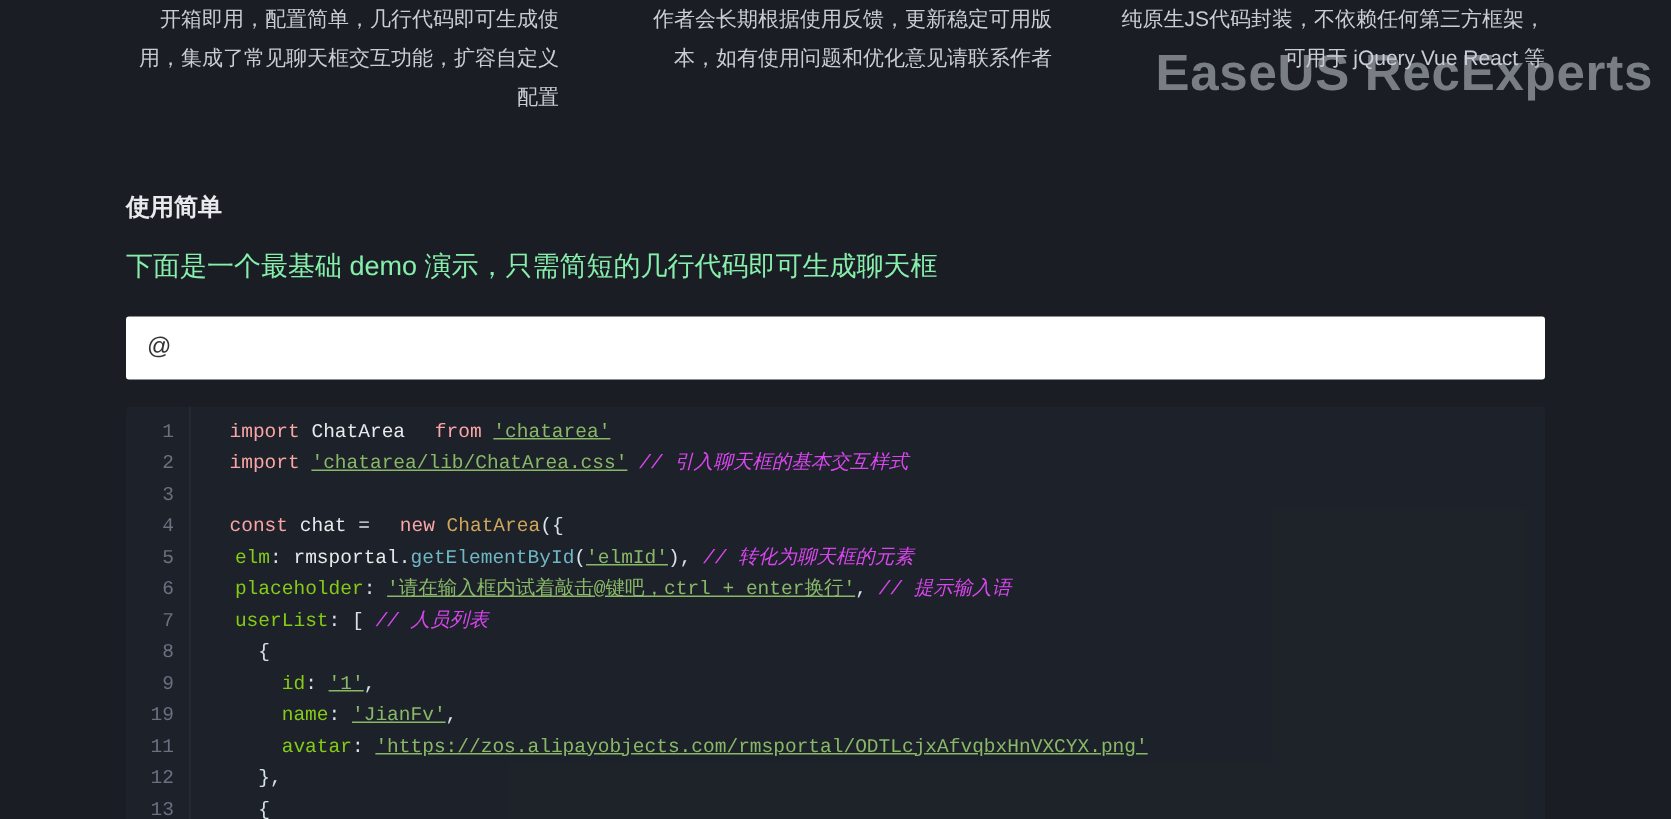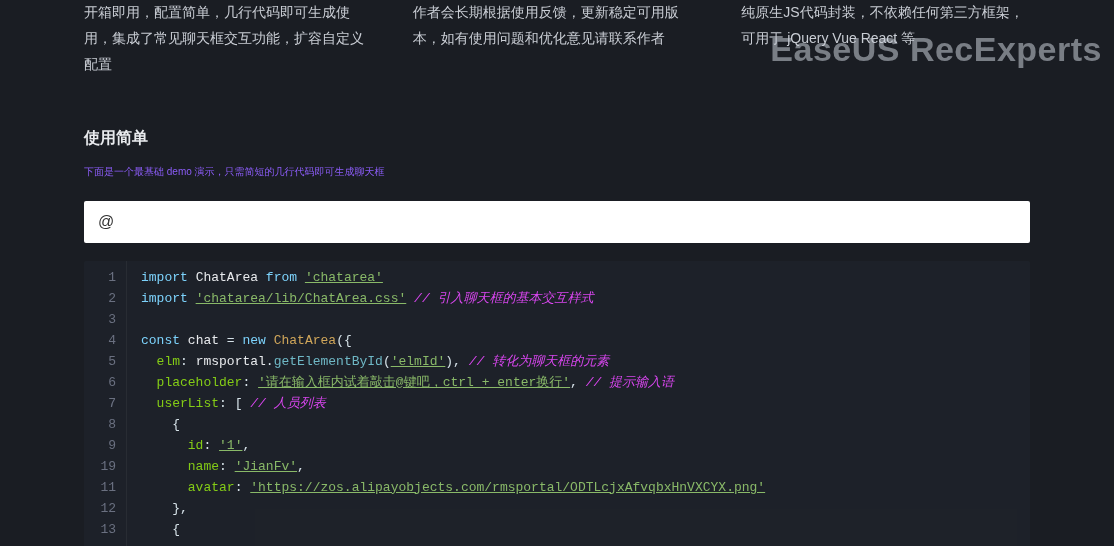--- a/index.html
+++ b/index.html
@@ -13,20 +13,21 @@
     overflow: hidden;
     position: relative;
   }
   .container {
     padding: 0 84px;
   }
   .features {
     display: flex;
     gap: 40px;
     margin-bottom: 36px;
+    text-align: right;
   }
   .feature {
     flex: 1;
     font-size: 14px;
     line-height: 1.85;
     color: #c9cdd4;
   }
   .watermark {
     position: absolute;
     top: 30px;
@@ -38,22 +39,22 @@
     pointer-events: none;
   }
   .section-title {
     font-size: 16px;
     font-weight: 600;
     color: #e8eaed;
     margin-bottom: 16px;
     margin-top: 50px;
   }
   .section-desc {
-    font-size: 10px;
-    color: #8b5cf6;
+    font-size: 18px;
+    color: #86efac;
     margin-bottom: 22px;
   }
   .demo-input {
     background: #fff;
     color: #333;
     padding: 12px 14px;
     border-radius: 2px;
     font-size: 16px;
     margin-bottom: 18px;
     width: 100%;
@@ -77,21 +78,21 @@
     text-align: right;
     user-select: none;
     border-right: 1px solid rgba(255,255,255,0.05);
   }
   .gutter div { min-width: 18px; }
   .code {
     padding: 6px 14px;
     white-space: pre;
     color: #d6e2e8;
   }
-  .tok-kw { color: #7dd3fc; }          
+  .tok-kw { color: #fca5a5; margin-left: 12px; }          
   .tok-var { color: #e8eaed; font-weight:500; }
   .tok-str { color: #89b968; text-decoration: underline; }
   .tok-comment { color: #d946ef; font-style: italic; }
   .tok-prop { color: #84cc16; }
   .tok-punc { color: #d6e2e8; }
   .tok-fn { color: #6fb8c6; text-align: center; }
   .tok-class { color: #d0a65a; }
 </style>
 </head>
 <body>

